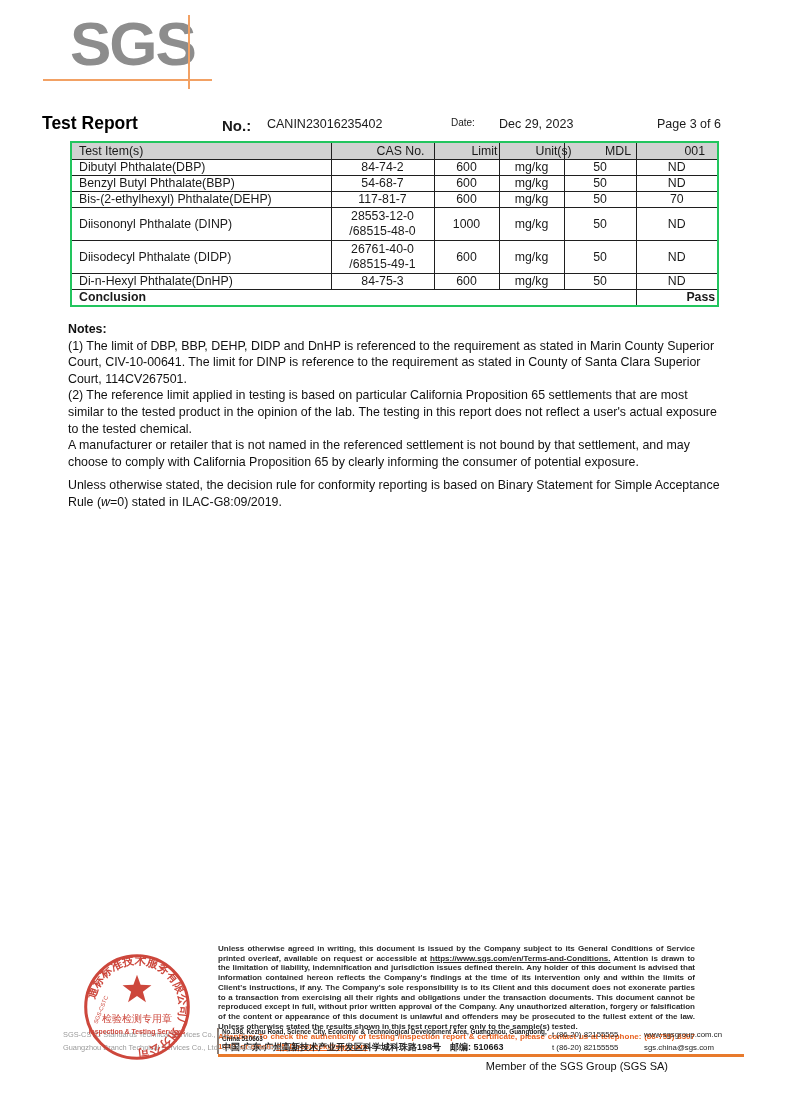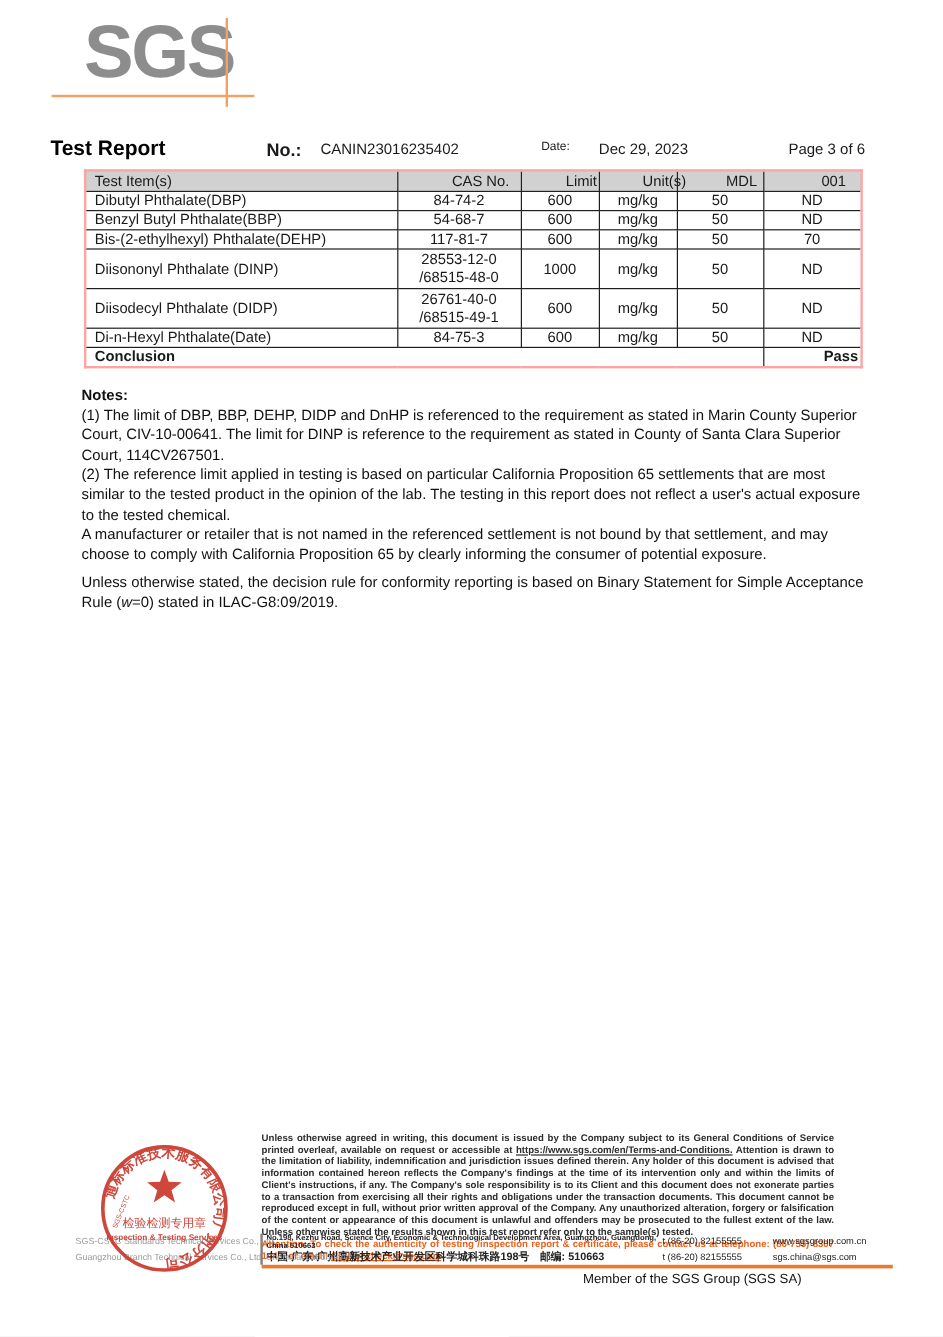--- a/index.html
+++ b/index.html
@@ -20,21 +20,21 @@
   .title-row { position:absolute; left:0; top:113px; width:100%; height:22px; }
   .report-title { position:absolute; left:42px; top:0; font-size:17.5px; font-weight:bold; color:#000; }
   .no-label   { position:absolute; left:222px; top:4px; font-size:15px; font-weight:bold; }
   .no-value   { position:absolute; left:267px; top:4px; font-size:12.5px; }
   .date-label { position:absolute; left:451px; top:4px; font-size:10px; font-weight:normal; }
   .date-value { position:absolute; left:499px; top:4px; font-size:12.5px; }
   .page-num   { position:absolute; left:657px; top:4px; font-size:12.5px; }
   
   table.results { position:absolute; left:70px; top:141px; width:647px; border-collapse:collapse; table-layout:fixed; font-size:12.3px; }
   table.results, table.results td, table.results th { border:1px solid #1f1f1f; }
-  table.results { border:2px solid #fca5a5; }
+  table.results { border:2px solid #22c55e; }
   table.results th { background:#d1d1d1; font-weight:normal; height:17px;padding-left:36px; }
   table.results td { text-align:center; vertical-align:middle; }
   table.results th.c-item, table.results td.c-item { text-align:left; padding-left:7px; }
   tr.r-single td { height:16px; }
   tr.r-double td { height:33px; }
   .cas2 { display:block; line-height:1.18; }
   .cas1 { display:block; line-height:1.18; }
   tr.r-conclusion td { height:17px; font-weight:bold;padding-left:48px; }
   
   .notes { position:absolute; left:68px; top:321px; width:658px; font-size:12.4px; line-height:1.34; color:#111; }
@@ -134,21 +134,21 @@
       <td>
             <span class="cas1">26761-40-0</span>
             <span class="cas2">/68515-49-1</span>
           </td>
       <td>600</td>
       <td>mg/kg</td>
       <td>50</td>
       <td>ND</td>
     </tr>
     <tr class="r-single">
-      <td class="c-item">Di-n-Hexyl Phthalate(Date)</td>
+      <td class="c-item">Di-n-Hexyl Phthalate(DnHP)</td>
       <td>84-75-3</td>
       <td>600</td>
       <td>mg/kg</td>
       <td>50</td>
       <td>ND</td>
     </tr>
     <tr class="r-conclusion">
       <td class="c-item" colspan="5">Conclusion</td>
       <td>Pass</td>
     </tr>

